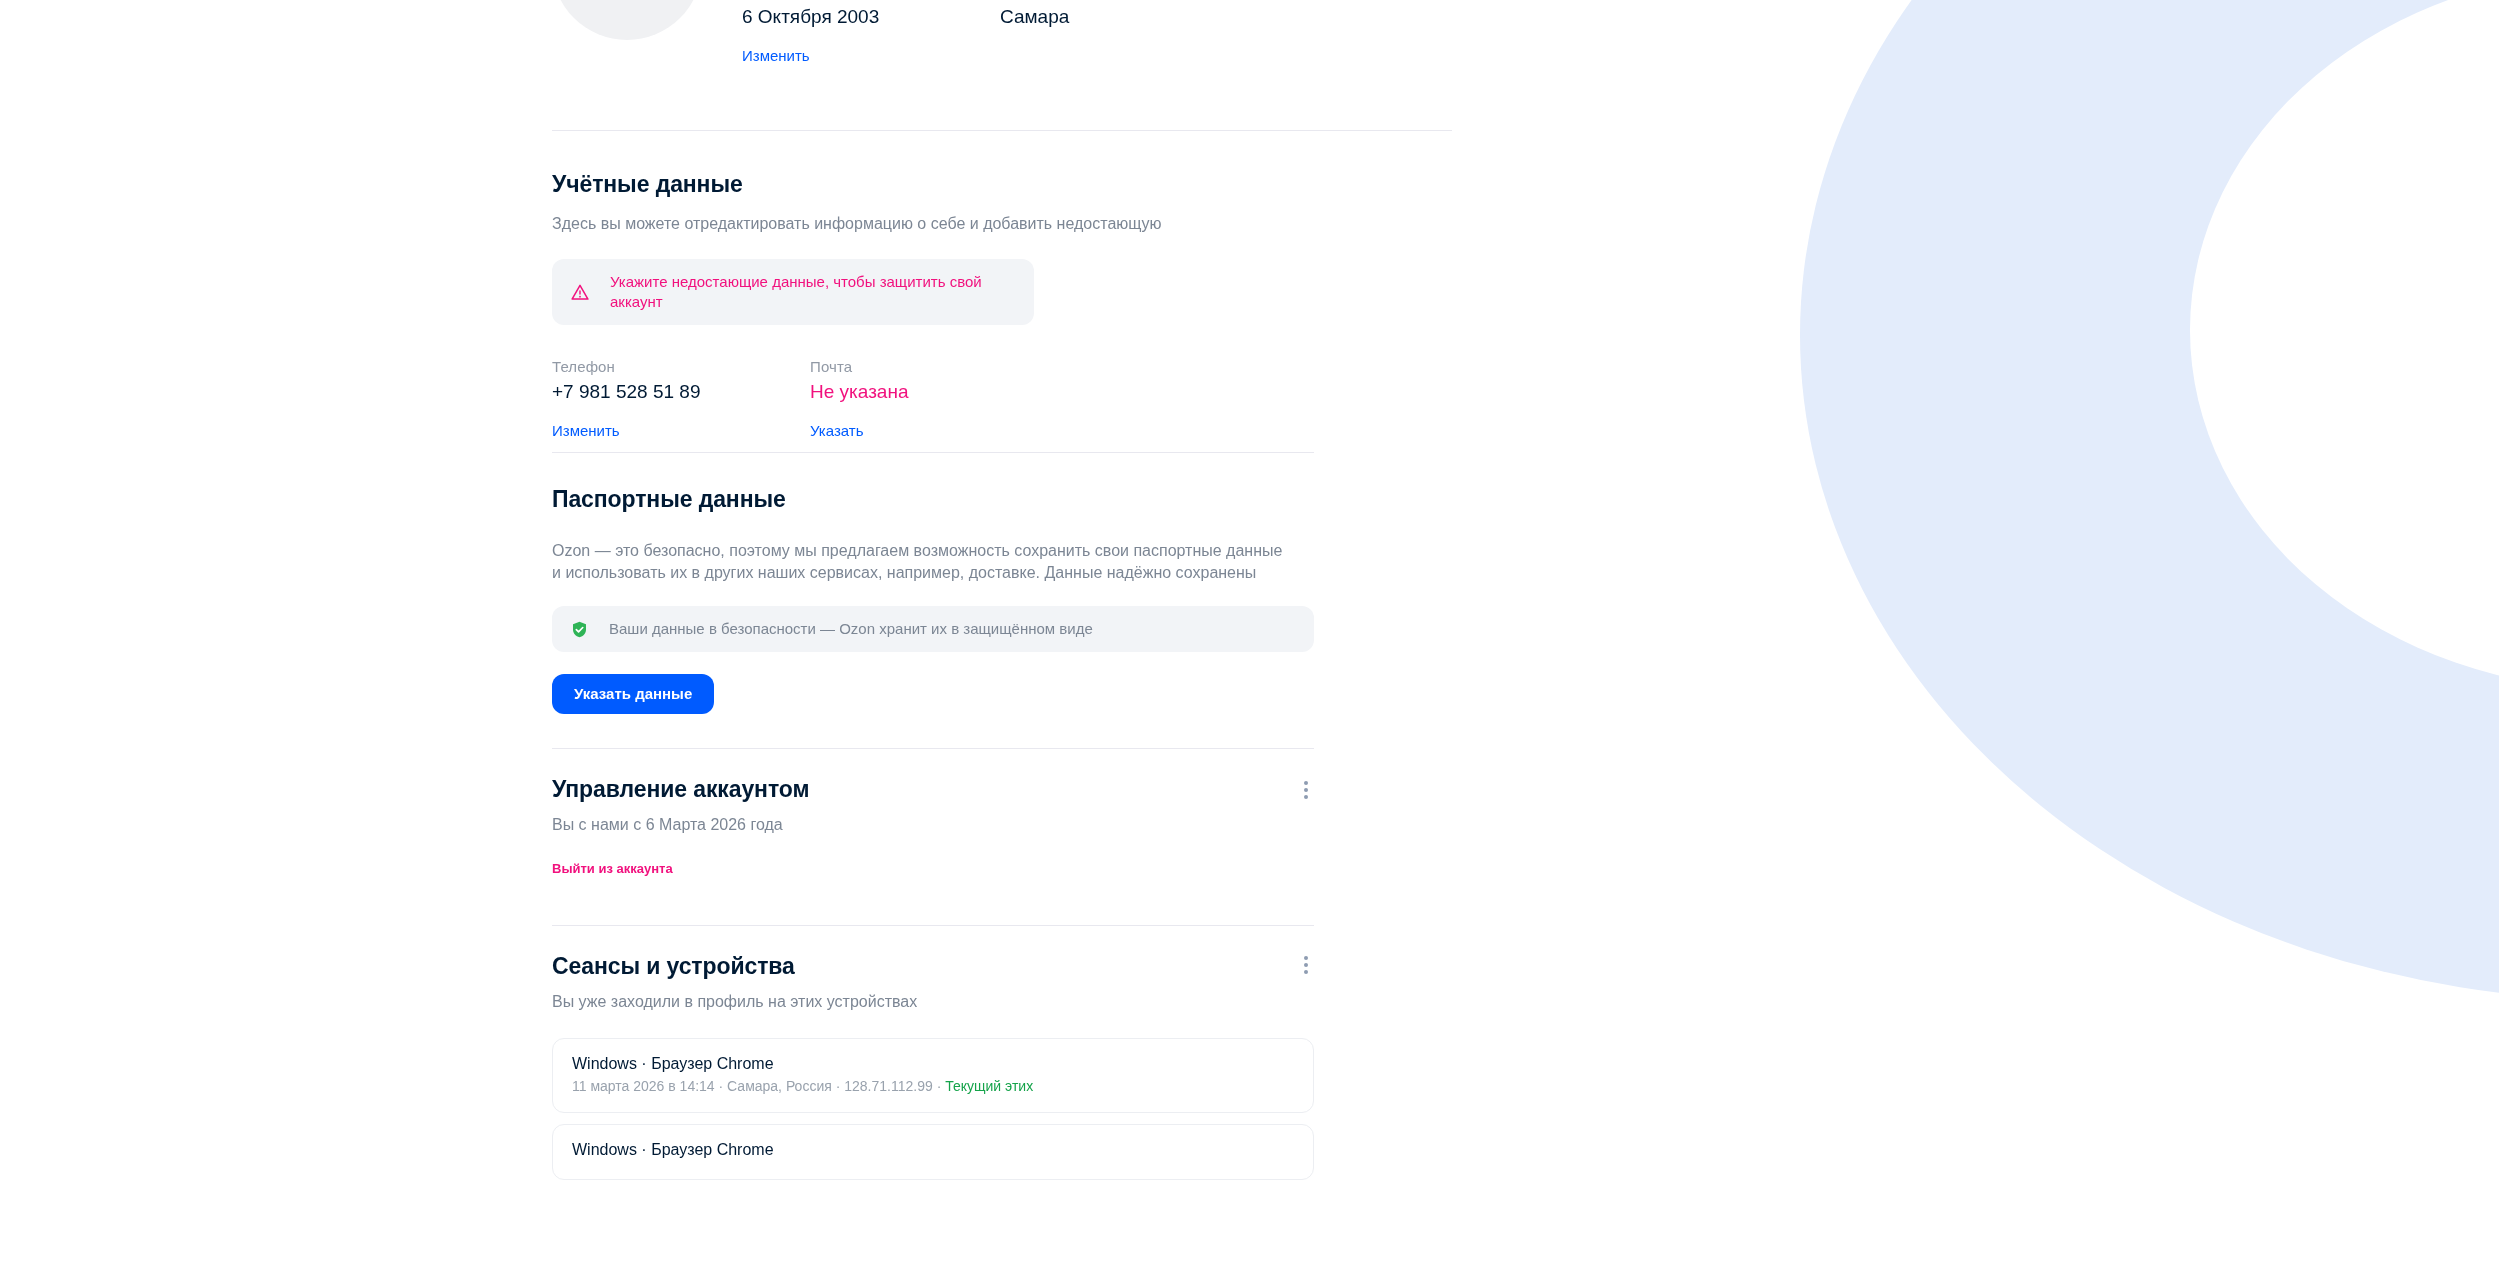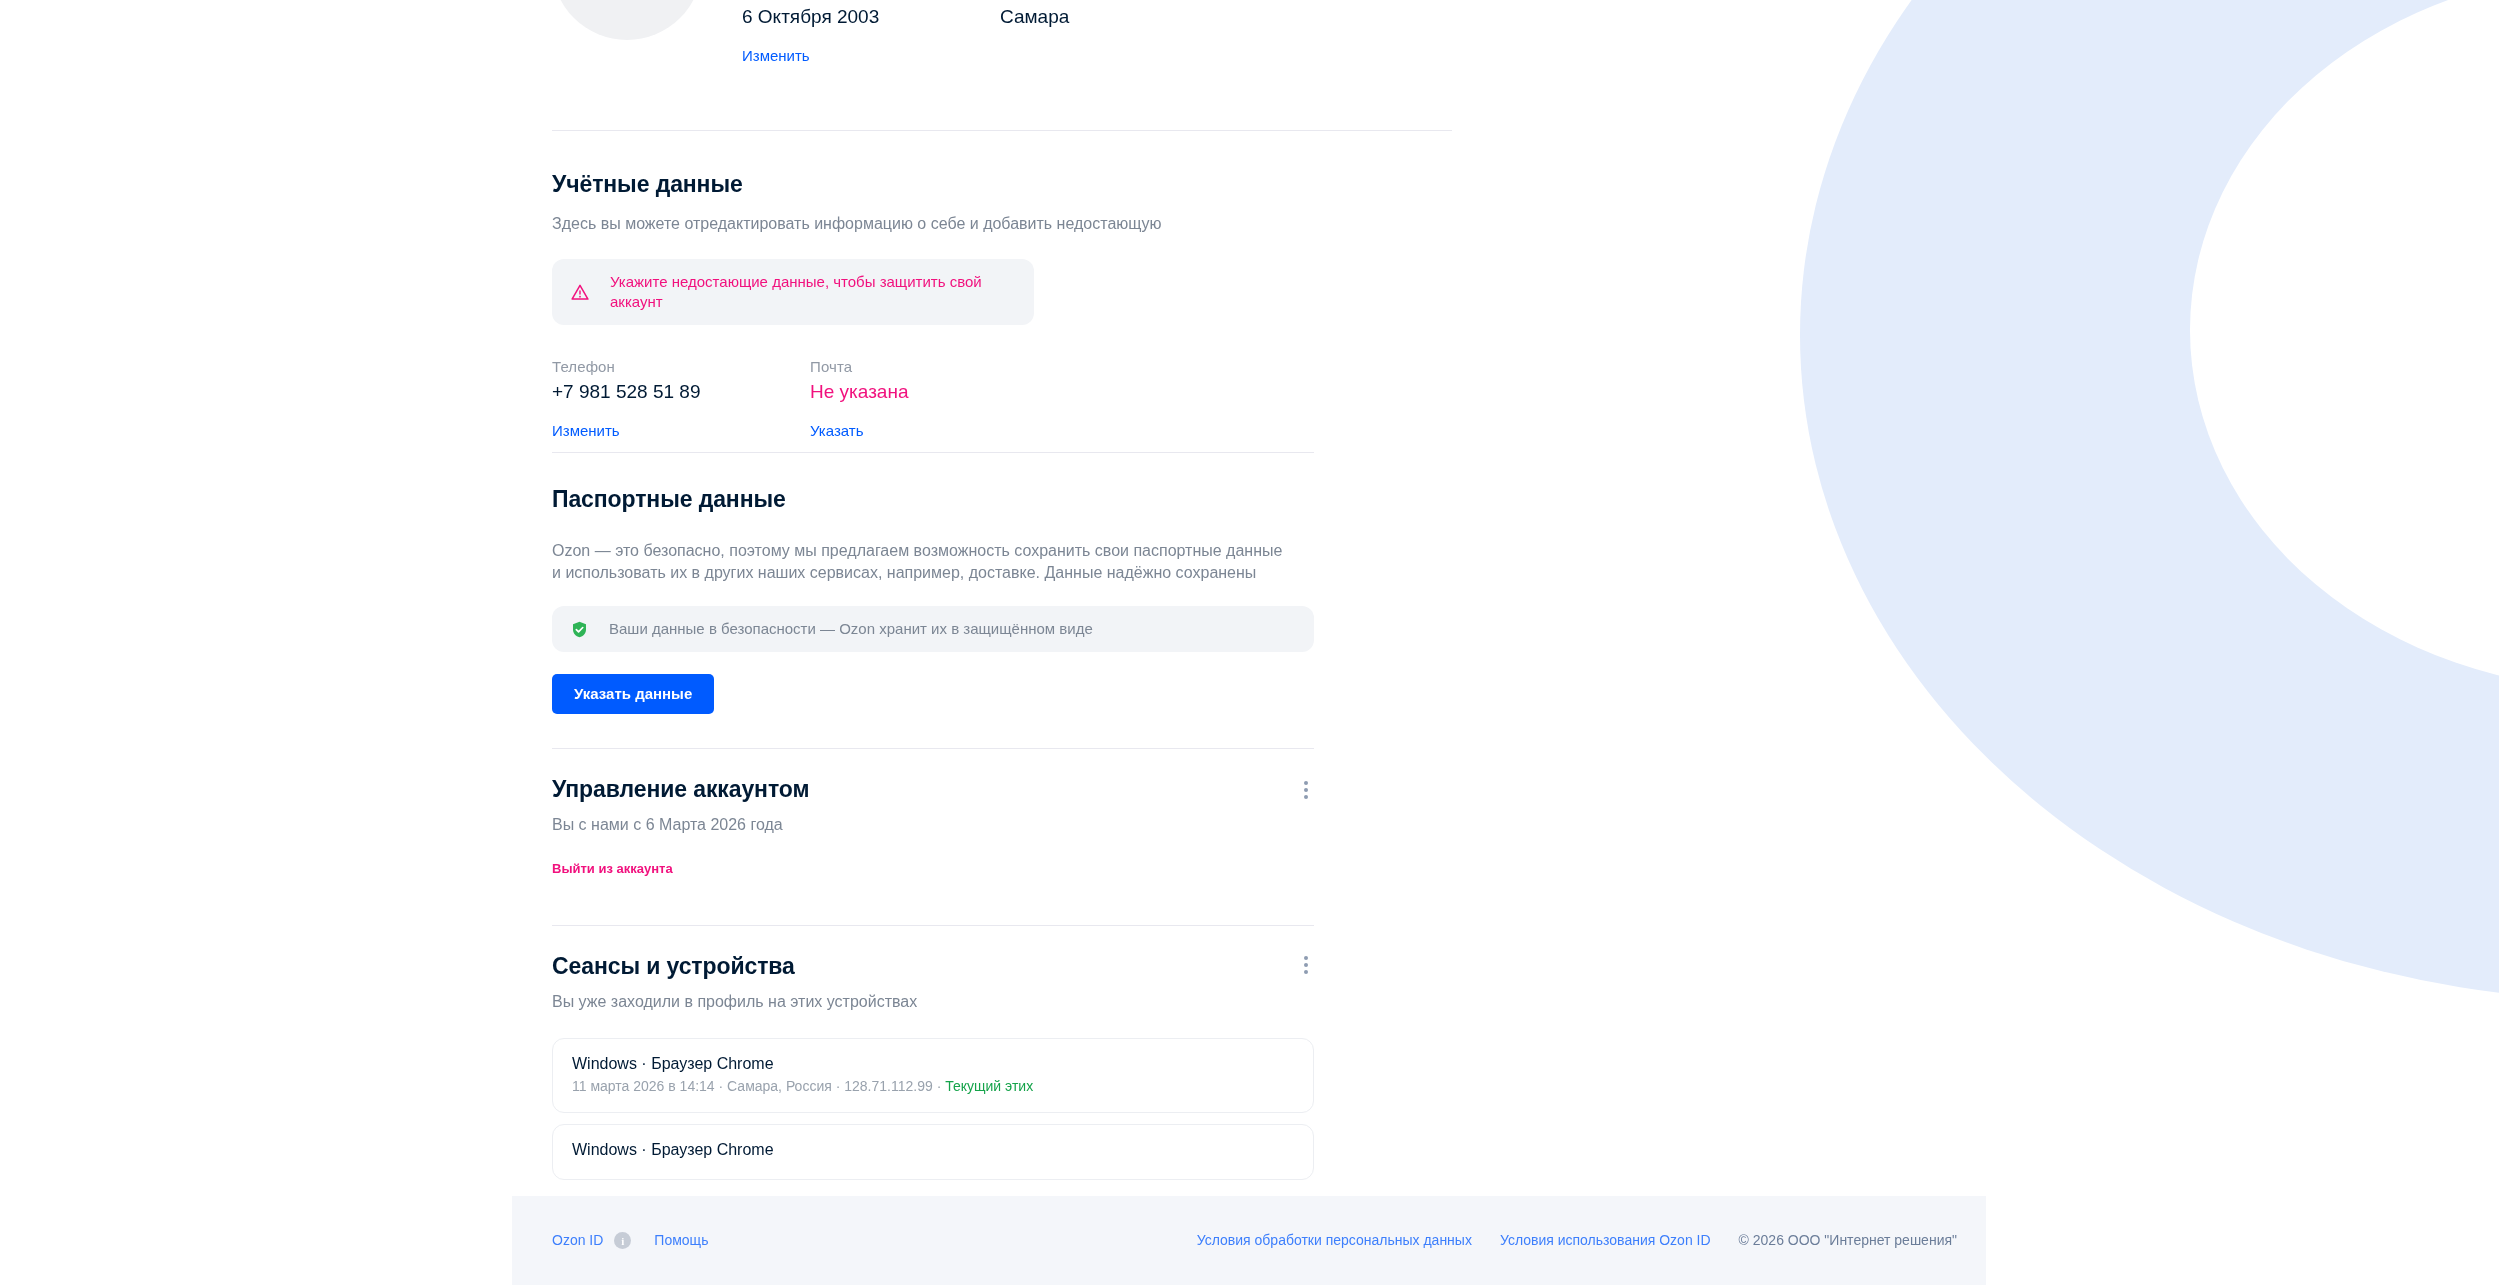--- a/index.html
+++ b/index.html
@@ -77,21 +77,21 @@
     padding:13px 18px;
   }
   .banner-text-pink { font-size:15px; color:#f1117e; line-height:20px; }
   .banner-text-gray { font-size:15px; color:#7c8694; line-height:20px; }
   .banner svg { flex:0 0 auto; display:block; }
 
   
   .btn-primary {
     display:inline-flex; align-items:center; justify-content:center;
     background:#005bff; color:#ffffff;
-    border:none; border-radius:5px;
+    border:none; border-radius:12px;
     font-family:"Liberation Sans", sans-serif;
     font-size:15px; font-weight:600;
     padding:10px 22px; cursor:pointer;
     line-height:20px;
   }
 
   
   .kebab { display:flex; flex-direction:column; gap:3px; align-items:center; cursor:pointer; padding:4px 6px; }
   .kebab i { width:4px; height:4px; border-radius:50%; background:#8e9cb2; display:block; }
 
@@ -250,26 +250,14 @@
         </div>
       </div>
 
       <div class="session-card" style="margin-top:11px; width:762px;">
         <div class="session-title">Windows · Браузер Chrome</div>
       </div>
     </div>
 
   </div>
 
-  <div class="footer">
-    <div class="footer-left">
-      <span class="f-link">Ozon ID</span>
-      <span class="info-icon">i</span>
-      <span class="f-link" style="margin-left:12px;">Помощь</span>
-    </div>
-    <div class="footer-right">
-      <span class="f-link">Условия обработки персональных данных</span>
-      <span class="f-link">Условия использования Ozon ID</span>
-      <span class="f-plain">© 2026 ООО "Интернет решения"</span>
-    </div>
-  </div>
 
 </div>
 
 </body></html>

